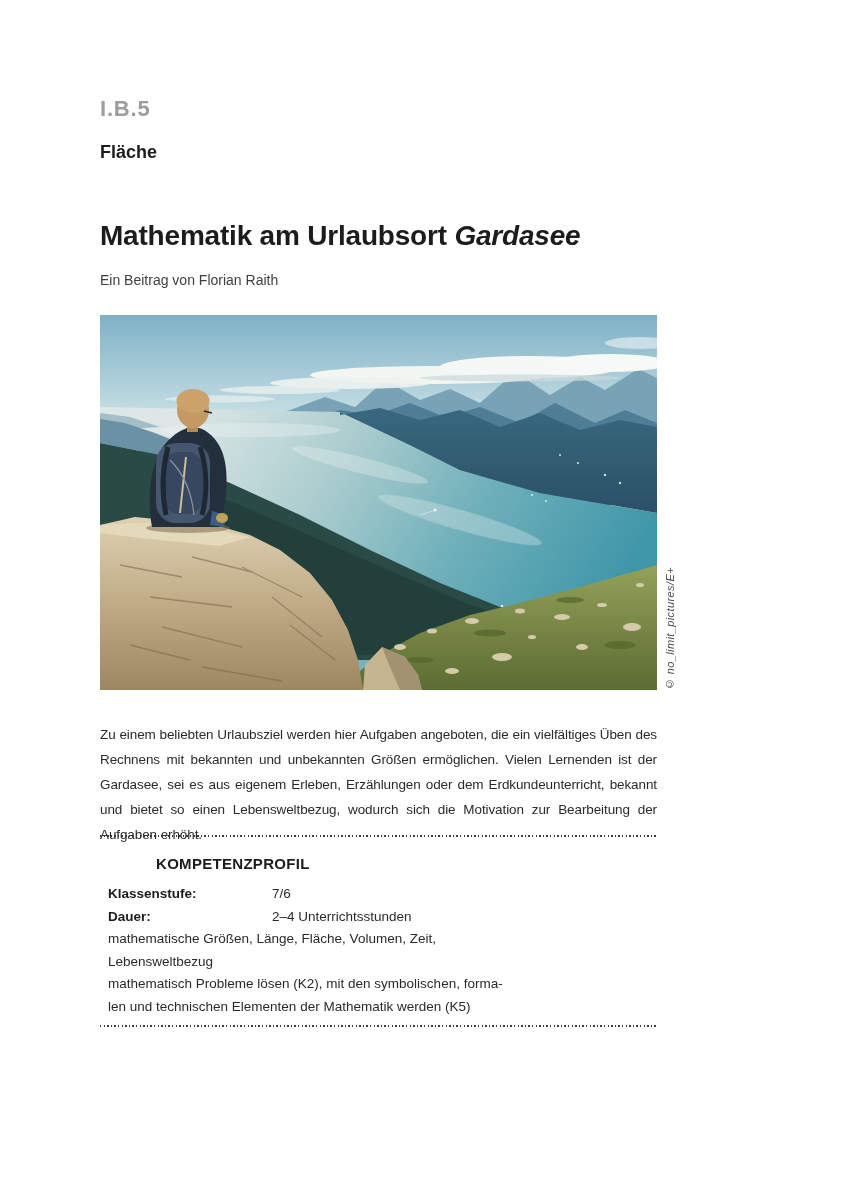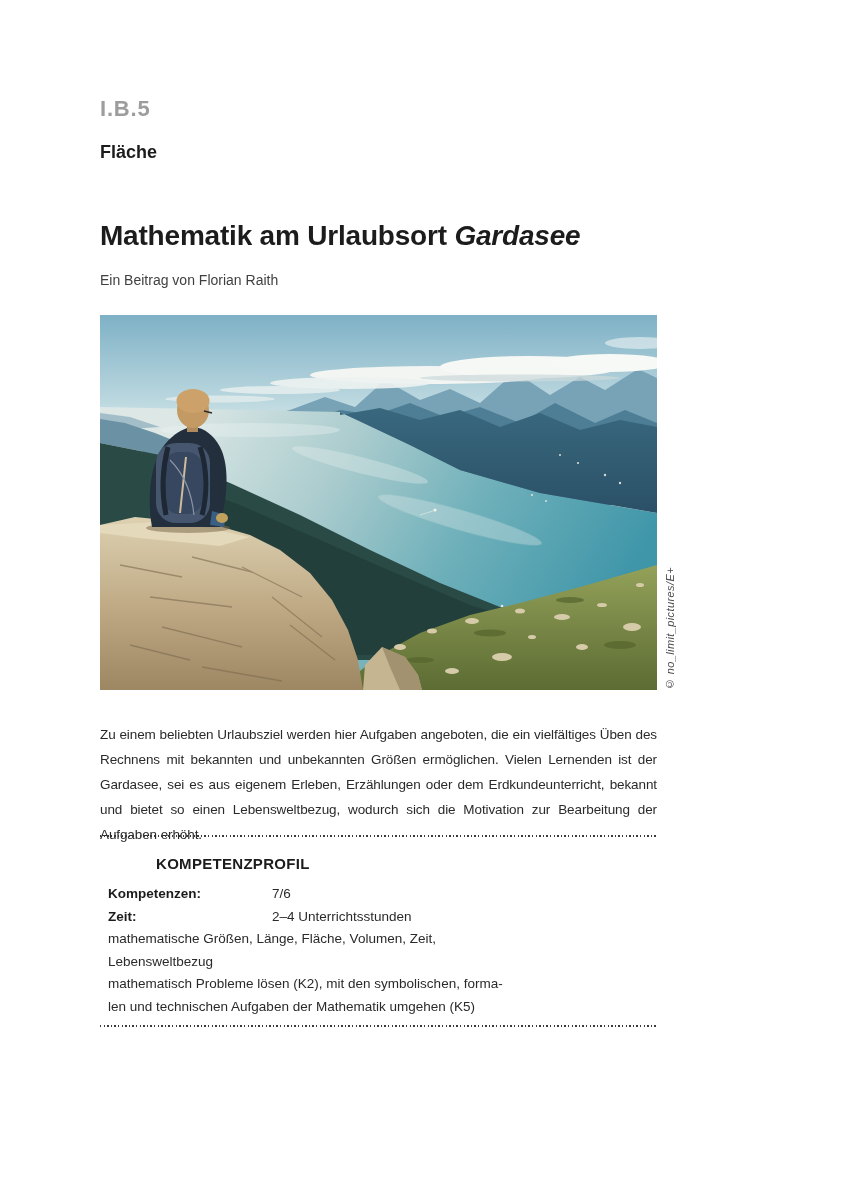--- a/index.html
+++ b/index.html
@@ -217,32 +217,32 @@
   </figure>
 
   <div class="intro">Zu einem beliebten Urlaubsziel werden hier Aufgaben angeboten, die ein vielfältiges Üben des Rechnens mit bekannten und unbekannten Größen ermöglichen. Vielen Lernenden ist der Gardasee, sei es aus eigenem Erleben, Erzählungen oder dem Erdkundeunterricht, bekannt und bietet so einen Lebensweltbezug, wodurch sich die Motivation zur Bearbeitung der Aufgaben erhöht.</div>
 
   <div class="dotsep sep1"></div>
 
   <div class="profile-heading">KOMPETENZPROFIL</div>
 
   <div class="profile-rows">
     <div class="profile-row">
-      <span class="profile-label">Kompetenzen:</span>
+      <span class="profile-label">Klassenstufe:</span>
       <span class="profile-value">7/6</span>
     </div>
     <div class="profile-row">
-      <span class="profile-label">Zeit:</span>
+      <span class="profile-label">Dauer:</span>
       <span class="profile-value">2–4 Unterrichtsstunden</span>
     </div>
     <div class="profile-row">
       <span class="profile-value">mathematische Größen, Länge, Fläche, Volumen, Zeit,
 Lebensweltbezug</span>
     </div>
     <div class="profile-row">
       <span class="profile-value">mathematisch Probleme lösen (K2), mit den symbolischen, forma-
-len und technischen Aufgaben der Mathematik umgehen (K5)</span>
+len und technischen Elementen der Mathematik werden (K5)</span>
     </div>
   </div>
 
   <div class="dotsep sep2"></div>
 
 </div>
 
 </body></html>

